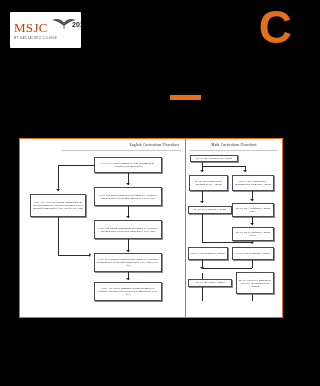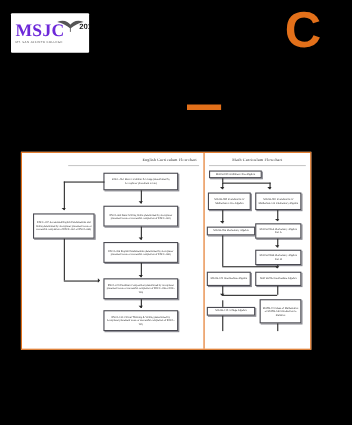--- a/index.html
+++ b/index.html
@@ -3,21 +3,21 @@
 <meta charset="utf-8">
 <style>
   html,body{margin:0;padding:0;background:#000;}
   body{width:298px;height:386px;position:relative;overflow:hidden;
        font-family:"Liberation Serif",serif;}
 
   
   #logo-card{position:absolute;left:10px;top:12px;width:71px;height:36px;
              background:#fff;border-radius:1px;overflow:hidden;}
   #logo-msjc{position:absolute;left:4px;top:9px;font-family:"Liberation Serif",serif;
-             font-size:16px;font-weight:bold;color:#6d28d9;letter-spacing:.3px;line-height:1;}
+             font-size:13px;font-weight:normal;color:#c2410c;letter-spacing:.3px;line-height:1;}
   #logo-sub{position:absolute;left:4px;top:25px;font-family:"Liberation Sans",sans-serif;
             font-size:2.6px;color:#555;letter-spacing:.35px;white-space:nowrap;}
   #logo-bird{position:absolute;left:41px;top:4px;width:26px;height:14px;}
   #logo-year{position:absolute;left:62px;top:9px;font-family:"Liberation Sans",sans-serif;
              font-size:7px;font-weight:bold;color:#222;line-height:1;}
 
   #big-c{position:absolute;right:6px;top:6px;font-family:"Liberation Sans",sans-serif;
          font-size:46px;font-weight:bold;color:#e2701a;line-height:42px;}
 
   #orange-rule{position:absolute;left:170px;top:95px;width:31px;height:5px;background:#e2701a;}

